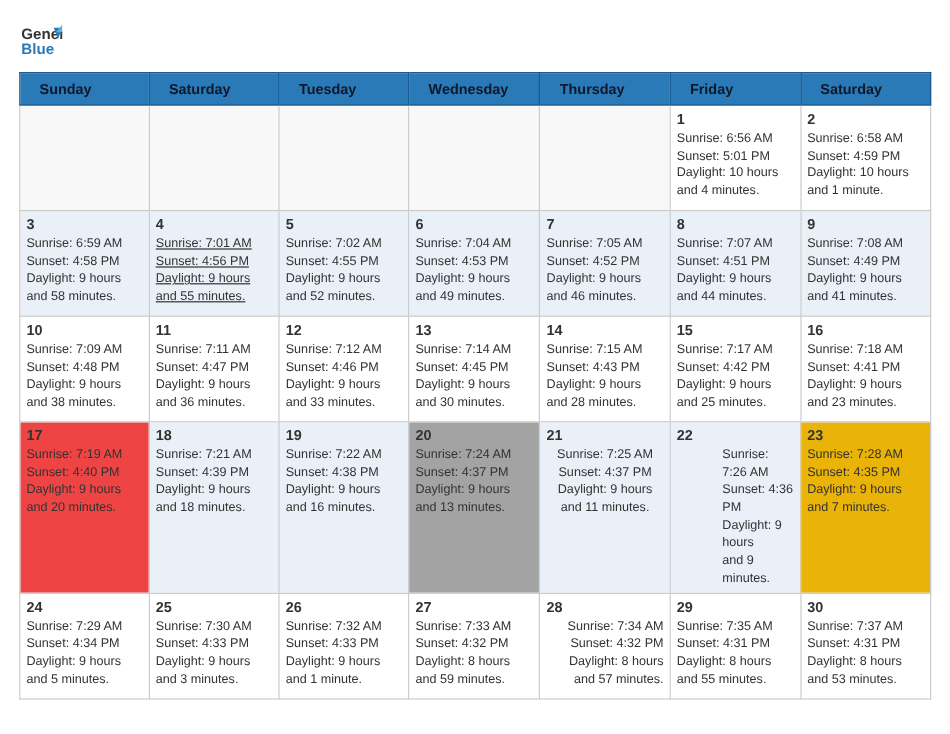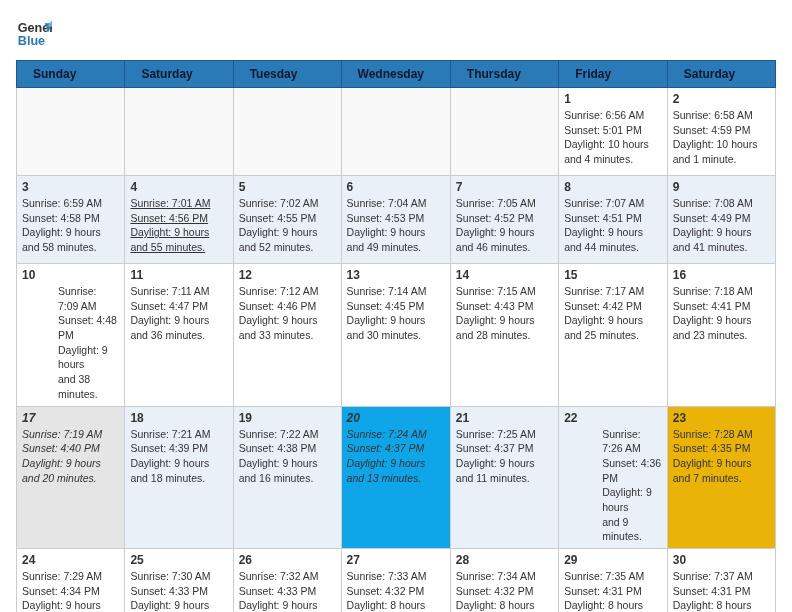--- a/index.html
+++ b/index.html
@@ -182,21 +182,21 @@
           <span class="day-num">9</span>
           <div class="day-detail" style="white-space: pre-line;">Sunrise: 7:08 AM
 Sunset: 4:49 PM
 Daylight: 9 hours
 and 41 minutes.</div>
         </td>
       </tr>
       <tr>
         <td>
           <span class="day-num">10</span>
-          <div class="day-detail" style="white-space: pre-line; margin-left: 36px;">Sunrise: 7:09 AM
+          <div class="day-detail" style="white-space: pre-line;">Sunrise: 7:09 AM
 Sunset: 4:48 PM
 Daylight: 9 hours
 and 38 minutes.</div>
         </td>
         <td>
           <span class="day-num">11</span>
           <div class="day-detail" style="white-space: pre-line;">Sunrise: 7:11 AM
 Sunset: 4:47 PM
 Daylight: 9 hours
 and 36 minutes.</div>
@@ -231,51 +231,51 @@
         </td>
         <td>
           <span class="day-num">16</span>
           <div class="day-detail" style="white-space: pre-line;">Sunrise: 7:18 AM
 Sunset: 4:41 PM
 Daylight: 9 hours
 and 23 minutes.</div>
         </td>
       </tr>
       <tr>
-        <td style="background: #e5e5e5; font-style: italic;">
+        <td style="background: #ef4444;">
           <span class="day-num">17</span>
           <div class="day-detail" style="white-space: pre-line;">Sunrise: 7:19 AM
 Sunset: 4:40 PM
 Daylight: 9 hours
 and 20 minutes.</div>
         </td>
         <td style="background: rgb(234, 240, 247);">
           <span class="day-num">18</span>
           <div class="day-detail" style="white-space: pre-line;">Sunrise: 7:21 AM
 Sunset: 4:39 PM
 Daylight: 9 hours
 and 18 minutes.</div>
         </td>
         <td style="background: rgb(234, 240, 247); margin-top: 20px;">
           <span class="day-num">19</span>
           <div class="day-detail" style="white-space: pre-line;">Sunrise: 7:22 AM
 Sunset: 4:38 PM
 Daylight: 9 hours
 and 16 minutes.</div>
         </td>
-        <td style="background: #0ea5e9; font-style: italic;">
+        <td style="background: #a3a3a3;">
           <span class="day-num">20</span>
           <div class="day-detail" style="white-space: pre-line;">Sunrise: 7:24 AM
 Sunset: 4:37 PM
 Daylight: 9 hours
 and 13 minutes.</div>
         </td>
         <td style="background: rgb(234, 240, 247);">
           <span class="day-num">21</span>
-          <div class="day-detail" style="white-space: pre-line;">Sunrise: 7:25 AM
+          <div class="day-detail" style="white-space: pre-line; text-align: center;">Sunrise: 7:25 AM
 Sunset: 4:37 PM
 Daylight: 9 hours
 and 11 minutes.</div>
         </td>
         <td style="background: rgb(234, 240, 247);">
           <span class="day-num">22</span>
           <div class="day-detail" style="white-space: pre-line; margin-left: 38px;">Sunrise: 7:26 AM
 Sunset: 4:36 PM
 Daylight: 9 hours
 and 9 minutes.</div>
@@ -312,21 +312,21 @@
         </td>
         <td>
           <span class="day-num">27</span>
           <div class="day-detail" style="white-space: pre-line;">Sunrise: 7:33 AM
 Sunset: 4:32 PM
 Daylight: 8 hours
 and 59 minutes.</div>
         </td>
         <td>
           <span class="day-num">28</span>
-          <div class="day-detail" style="white-space: pre-line;">Sunrise: 7:34 AM
+          <div class="day-detail" style="white-space: pre-line; text-align: right;">Sunrise: 7:34 AM
 Sunset: 4:32 PM
 Daylight: 8 hours
 and 57 minutes.</div>
         </td>
         <td>
           <span class="day-num">29</span>
           <div class="day-detail" style="white-space: pre-line;">Sunrise: 7:35 AM
 Sunset: 4:31 PM
 Daylight: 8 hours
 and 55 minutes.</div>

